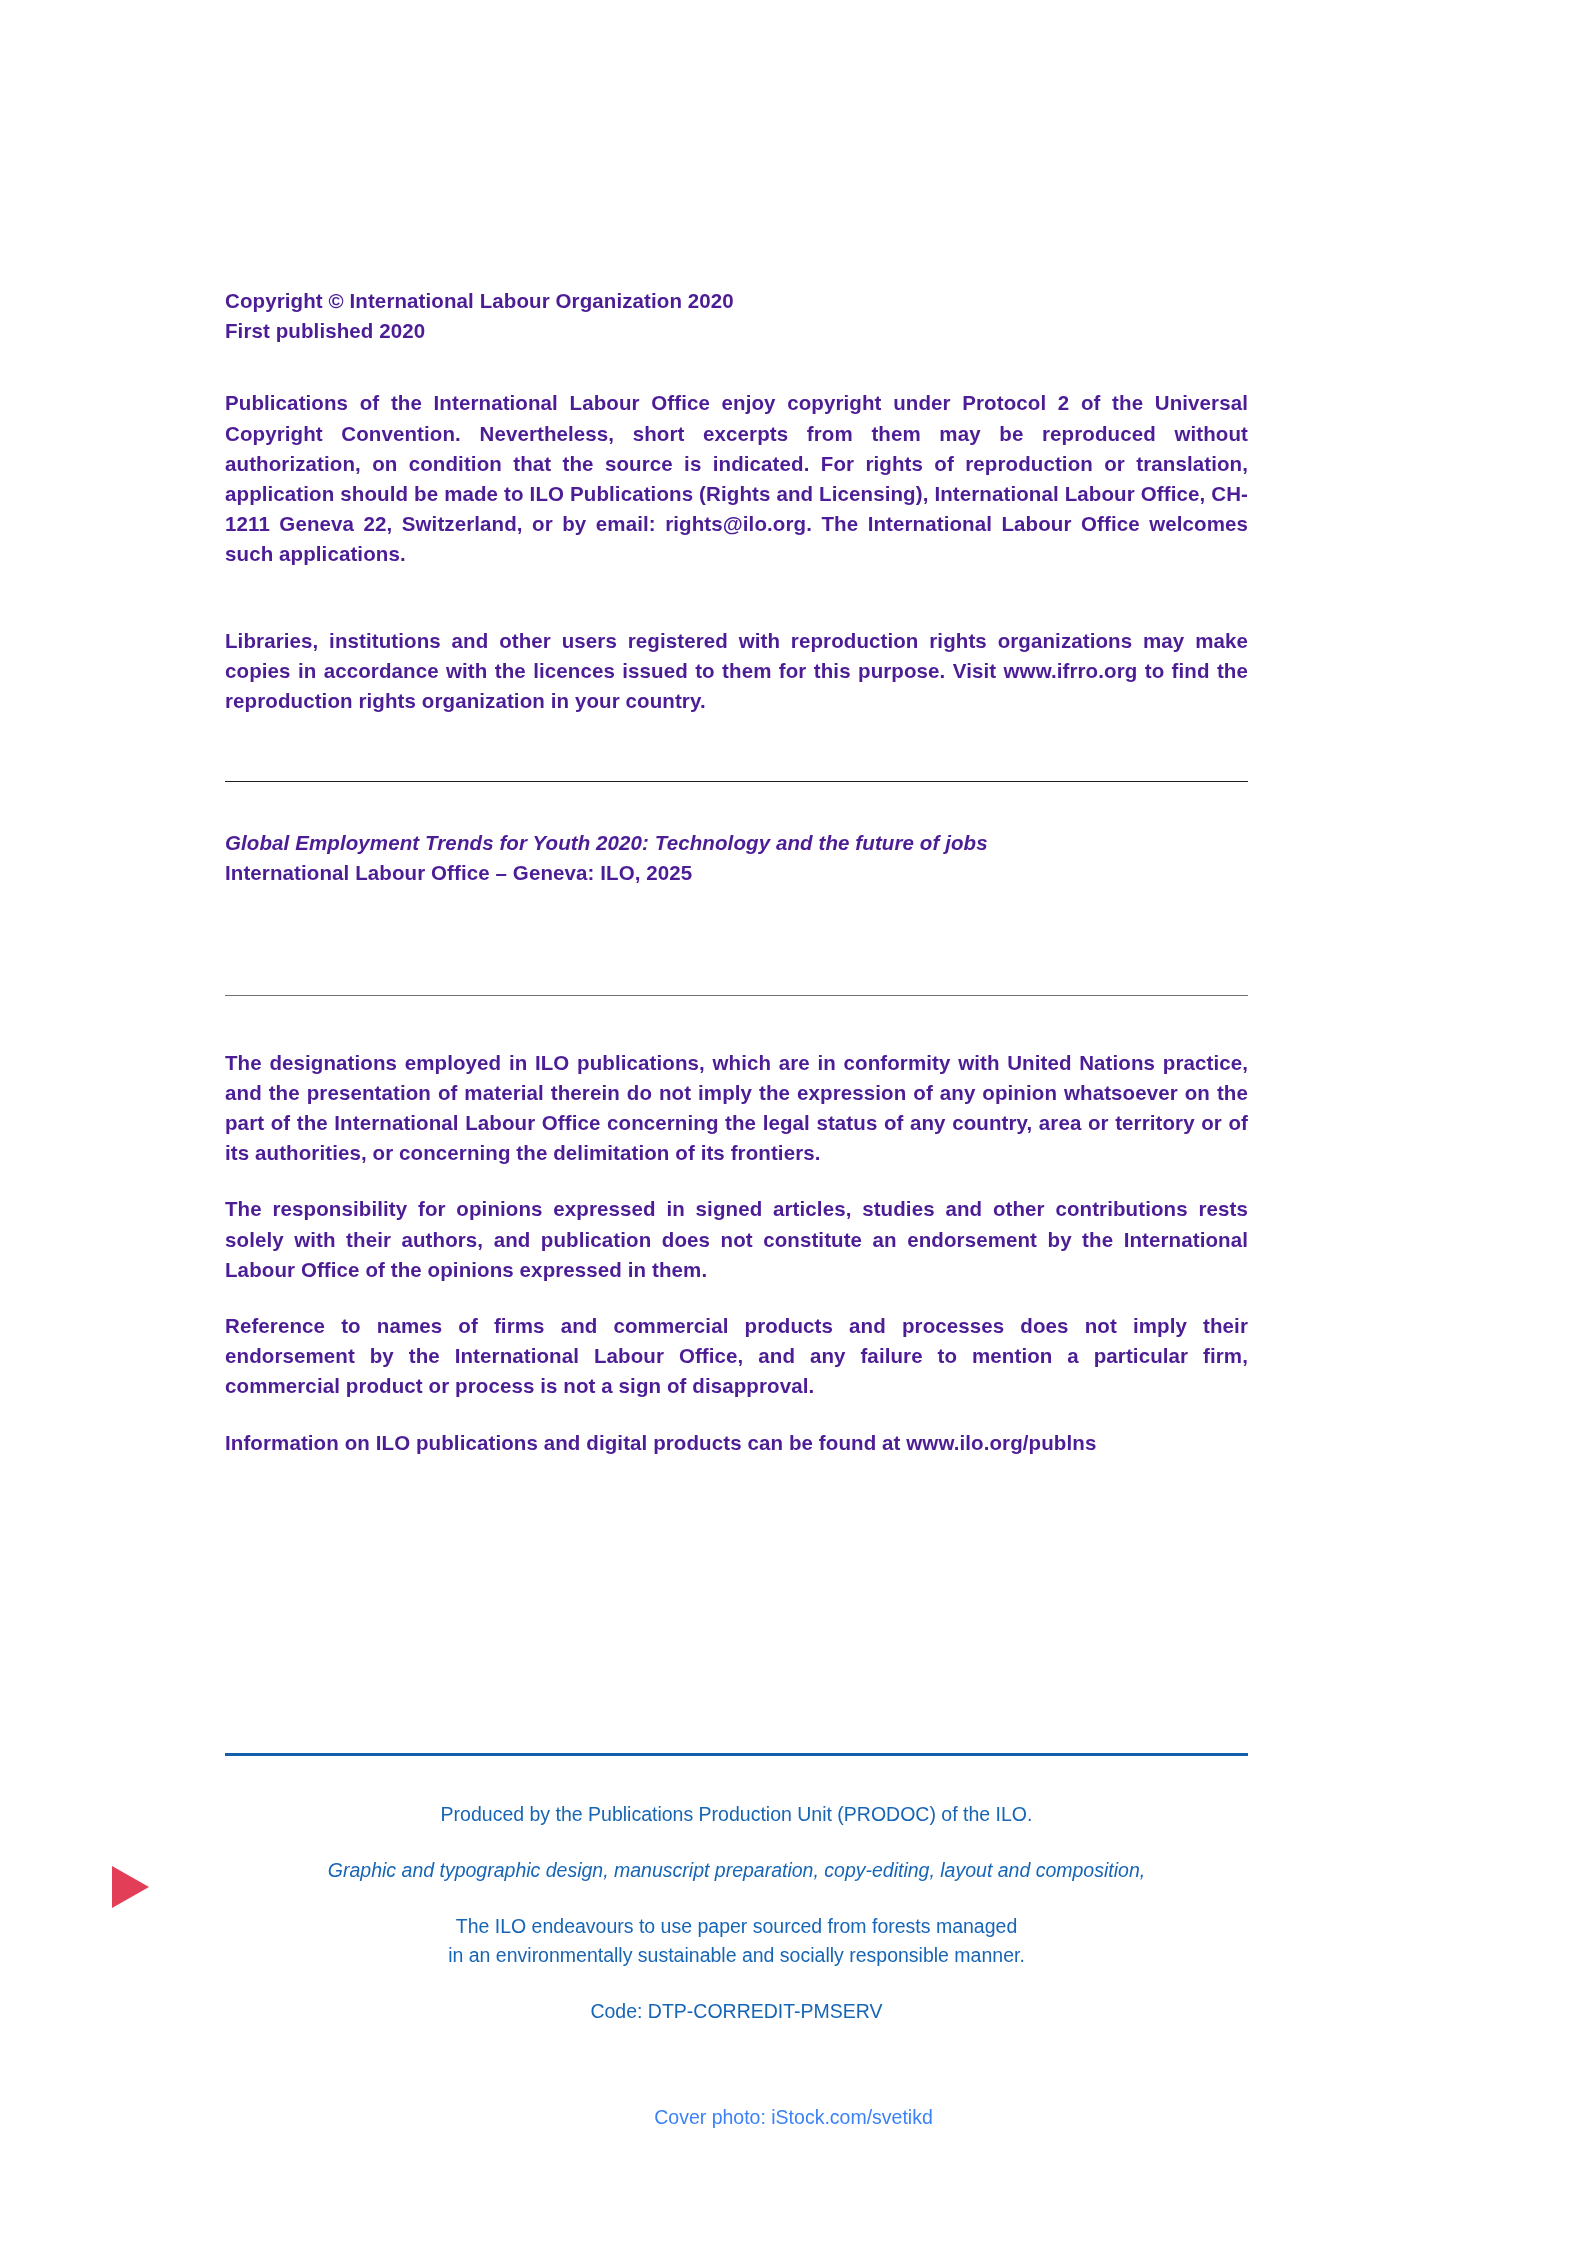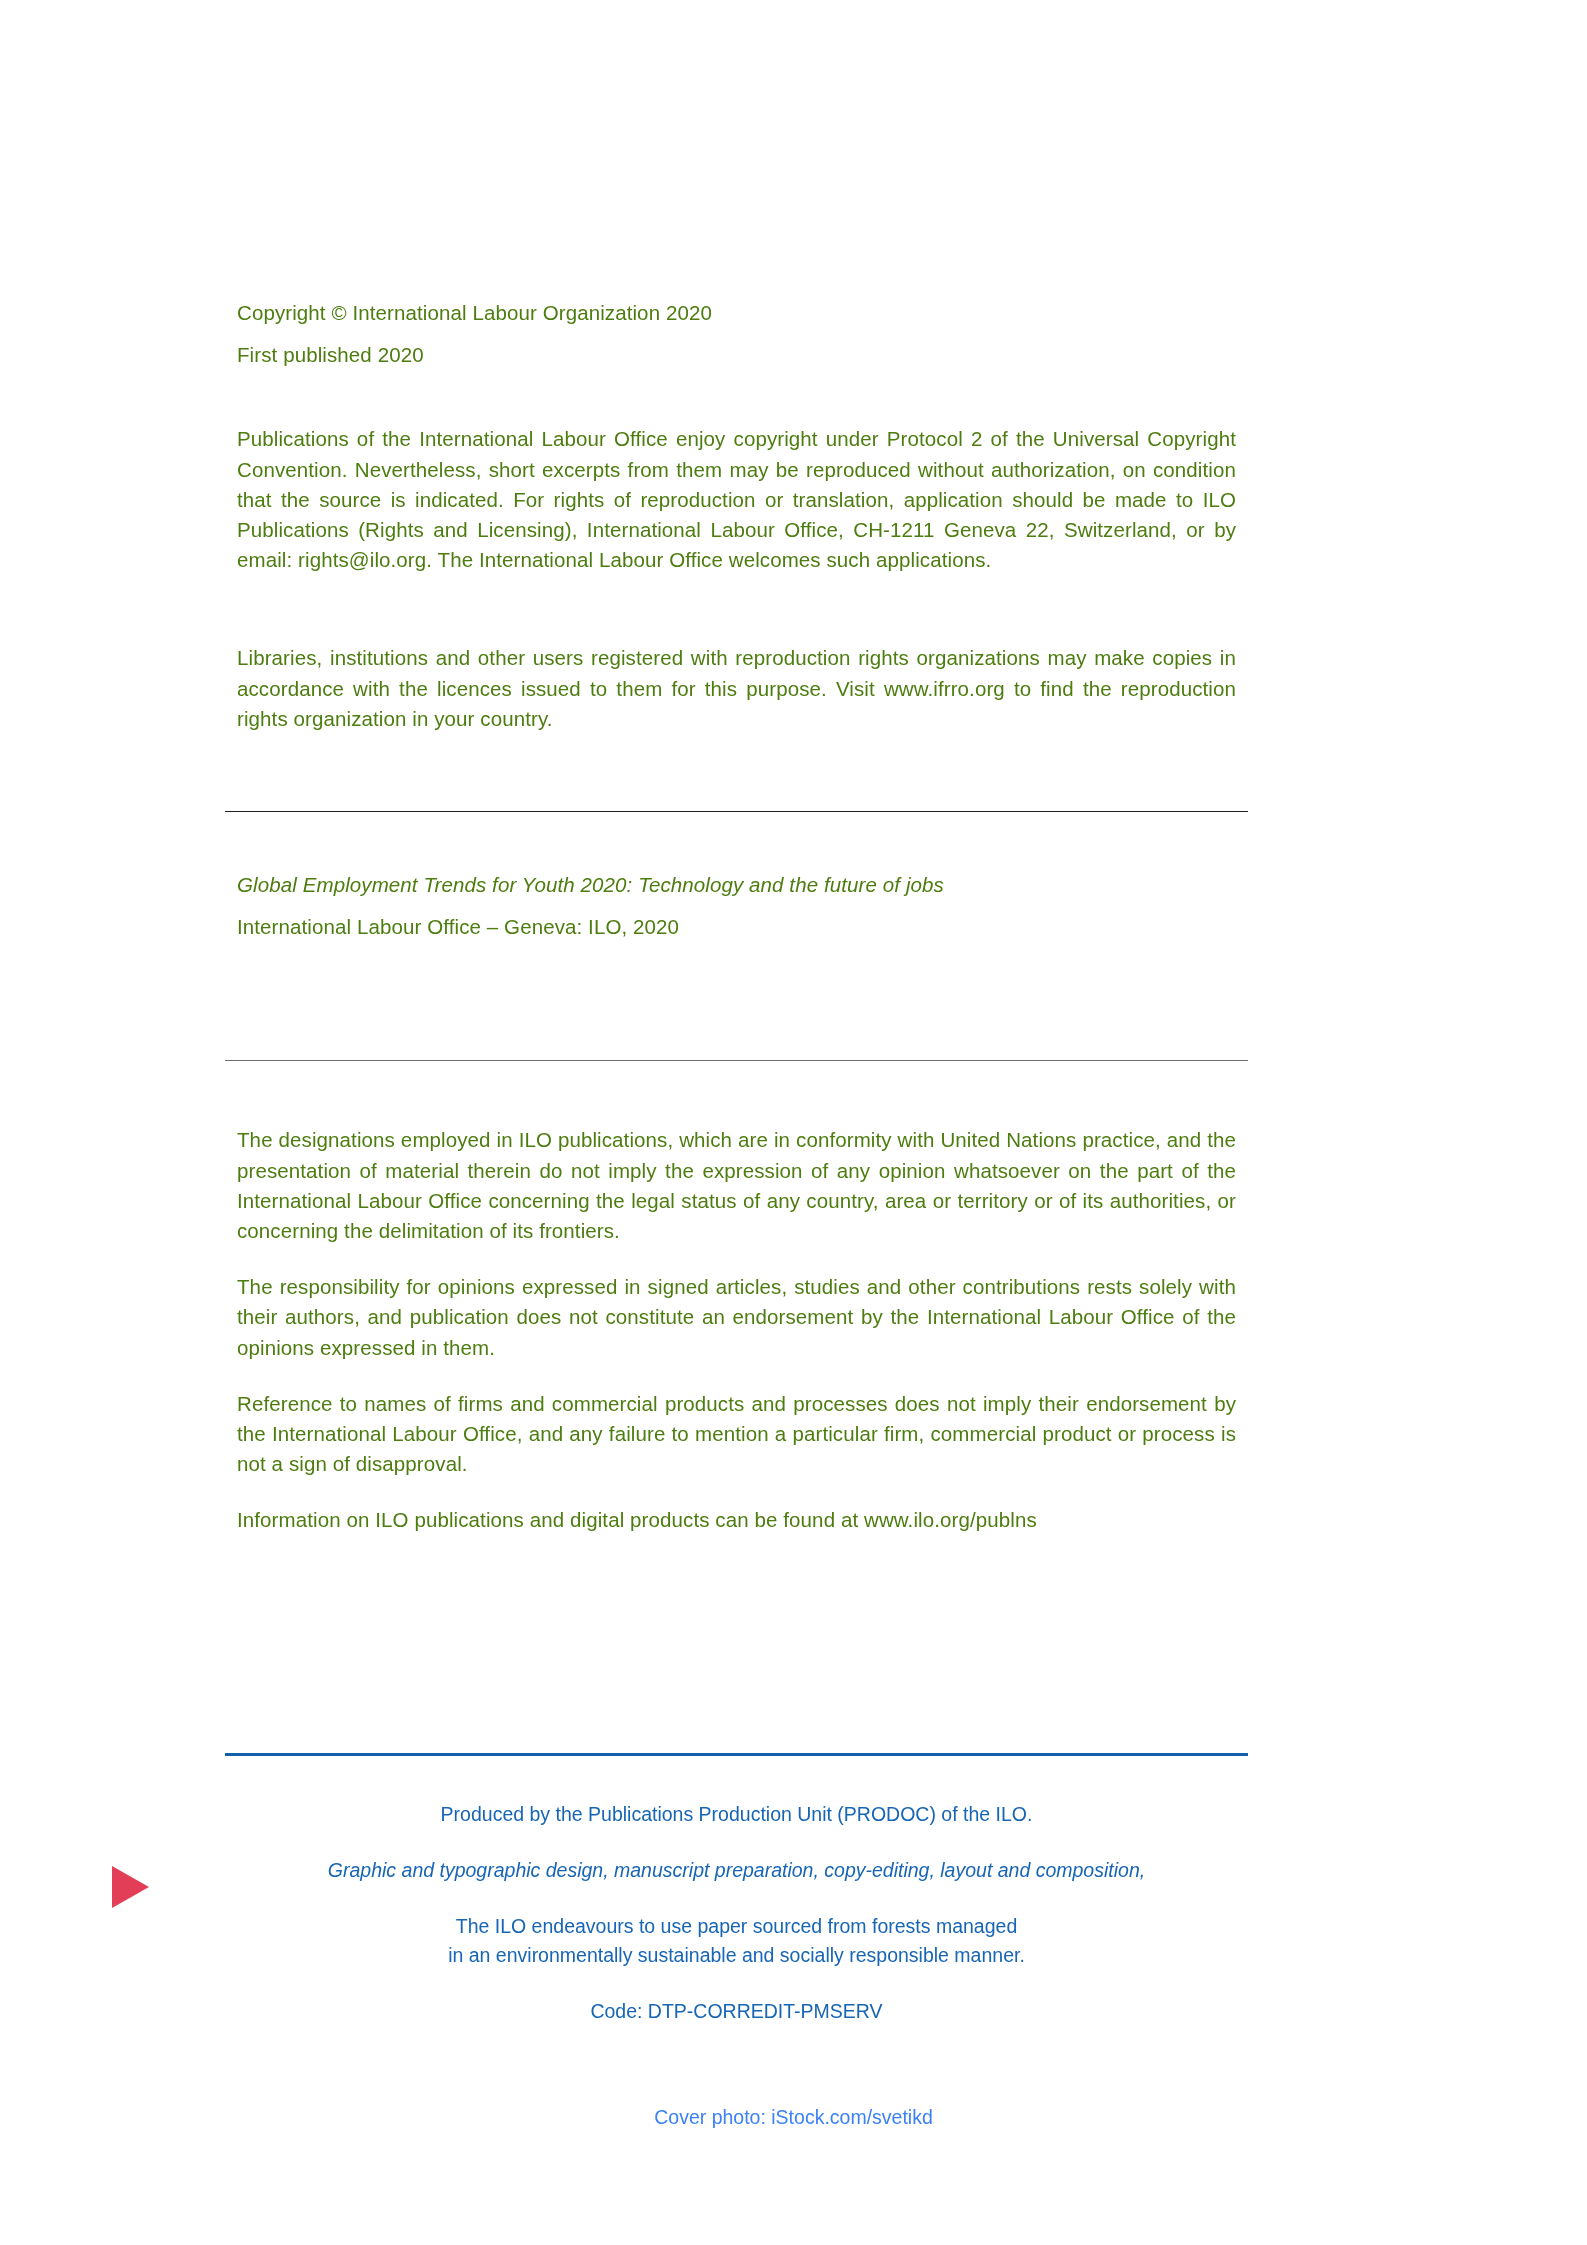--- a/index.html
+++ b/index.html
@@ -24,25 +24,26 @@
 
   
   .content {
     position: absolute;
     left: 225px;
     top: 286px;
     width: 1023px;
   }
 
   p.body-text {
-    margin: 12px;
+    margin: 0;
     font-size: 20.5px;
     line-height: 30.2px;
-    color: #4d7c0f;
+    color: #4c1d95;
     letter-spacing: 0.005em;
+    font-weight: bold;
   }
 
   .block {
     margin: 0 0 30px 0;
   }
 
   .justified {
     text-align: justify;
     text-align-last: left;
   }
@@ -132,21 +133,21 @@
     <div class="block" style="margin-bottom:0;">
       <p class="body-text justified">Libraries, institutions and other users registered with reproduction rights organizations may make copies in accordance with the licences issued to them for this purpose. Visit www.ifrro.org to find the reproduction rights organization in your country.</p>
     </div>
 
     <div style="height:65px;"></div>
     <hr class="rule">
     <div style="height:46px;"></div>
 
     <div class="block" style="margin-bottom:0;">
       <p class="body-text" style="font-style:italic;">Global Employment Trends for Youth 2020: Technology and the future of jobs</p>
-      <p class="body-text">International Labour Office – Geneva: ILO, 2020</p>
+      <p class="body-text">International Labour Office – Geneva: ILO, 2025</p>
     </div>
 
     <div class="gap-md" style="height:22px;"></div>
 
 
     <div class="gap-md" style="height:22px;"></div>
 
 
     <div style="height:62px;"></div>
     <hr class="rule gray">

